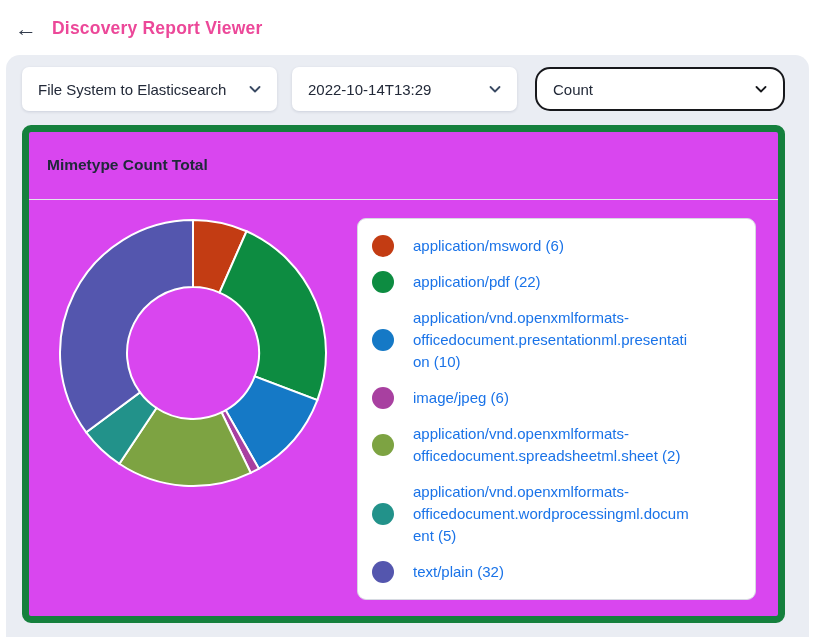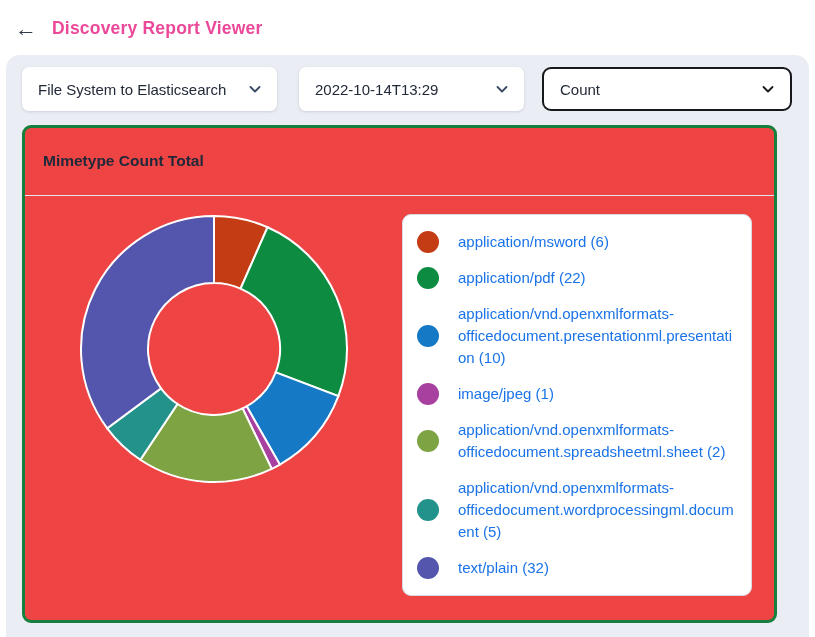--- a/index.html
+++ b/index.html
@@ -39,48 +39,48 @@
   }
   .select {
     height:44px; background:#ffffff; border-radius:7px;
     display:flex; align-items:center; justify-content:space-between;
     padding:0 14px 0 16px; font-size:15px; color:#222938;
     box-shadow:0 1px 3px rgba(30,45,80,.14);
     cursor:pointer;
   }
   .select .val { white-space:nowrap; overflow:hidden; }
   .select-report { width:255px; margin-right:15px;gap:12px; }
-  .select-date   { width:225px;margin-left:7px; }
+  .select-date   { width:225px; }
   .select-metric {
     width:250px; margin-left:18px;
-    border:2px solid #17181c; border-radius:9px; box-shadow:none;
+    border:2px solid #17181c; border-radius:15px; box-shadow:none;
   }
   .chev { flex:none; display:flex; margin-left:8px; }
 
   
   .card {
-    margin:14px 32px 0 16px; height:498px;
-    background:#ef4444;
-    border:3px solid #15803d; border-radius:9px;
+    margin:14px 24px 0 16px; height:498px;
+    background:#d946ef;
+    border:7px solid #15803d; border-radius:9px;
     overflow:hidden;
   }
   .card-header {
     padding:24px 18px 25px 18px;
     font-size:15.5px; font-weight:700; color:#20293a;
     border-bottom:1px solid #e3e6eb;
   }
 
   
   .chart-row { display:flex; align-items:flex-start; padding:0 22px 0 0; }
   .donut-area { flex:1; display:flex; justify-content:center; }
   .donut-area svg { margin-top:13px; display:block; }
 
   
   .legend {
-    width:350px; margin-top:18px;
+    width:399px; margin-top:18px;
     background:#ffffff; border:1px solid #d6dae1; border-radius:9px;
     padding:9px 0; display:flex; flex-direction:column;
   }
   .legend-item {
     display:flex; align-items:center; gap:19px;
     padding:7px 14px; cursor:pointer;
   }
   .bullet { width:22px; height:22px; border-radius:50%; flex:none; }
   .legend-label {
     font-size:15px; line-height:22px; color:#1a73e8;
@@ -146,21 +146,21 @@
           <div class="legend-item">
             <span class="bullet" style="background: rgb(13, 140, 65);"></span>
             <span class="legend-label">application/pdf (22)</span>
           </div>
           <div class="legend-item">
             <span class="bullet" style="background: rgb(21, 121, 198);"></span>
             <span class="legend-label">application/vnd.openxmlformats-officedocument.presentationml.presentation (10)</span>
           </div>
           <div class="legend-item">
             <span class="bullet" style="background: rgb(168, 64, 160);"></span>
-            <span class="legend-label">image/jpeg (1)</span>
+            <span class="legend-label">image/jpeg (6)</span>
           </div>
           <div class="legend-item">
             <span class="bullet" style="background: rgb(125, 163, 66);"></span>
             <span class="legend-label">application/vnd.openxmlformats-officedocument.spreadsheetml.sheet (2)</span>
           </div>
           <div class="legend-item">
             <span class="bullet" style="background: rgb(34, 146, 138);"></span>
             <span class="legend-label">application/vnd.openxmlformats-officedocument.wordprocessingml.document (5)</span>
           </div>
           <div class="legend-item">

